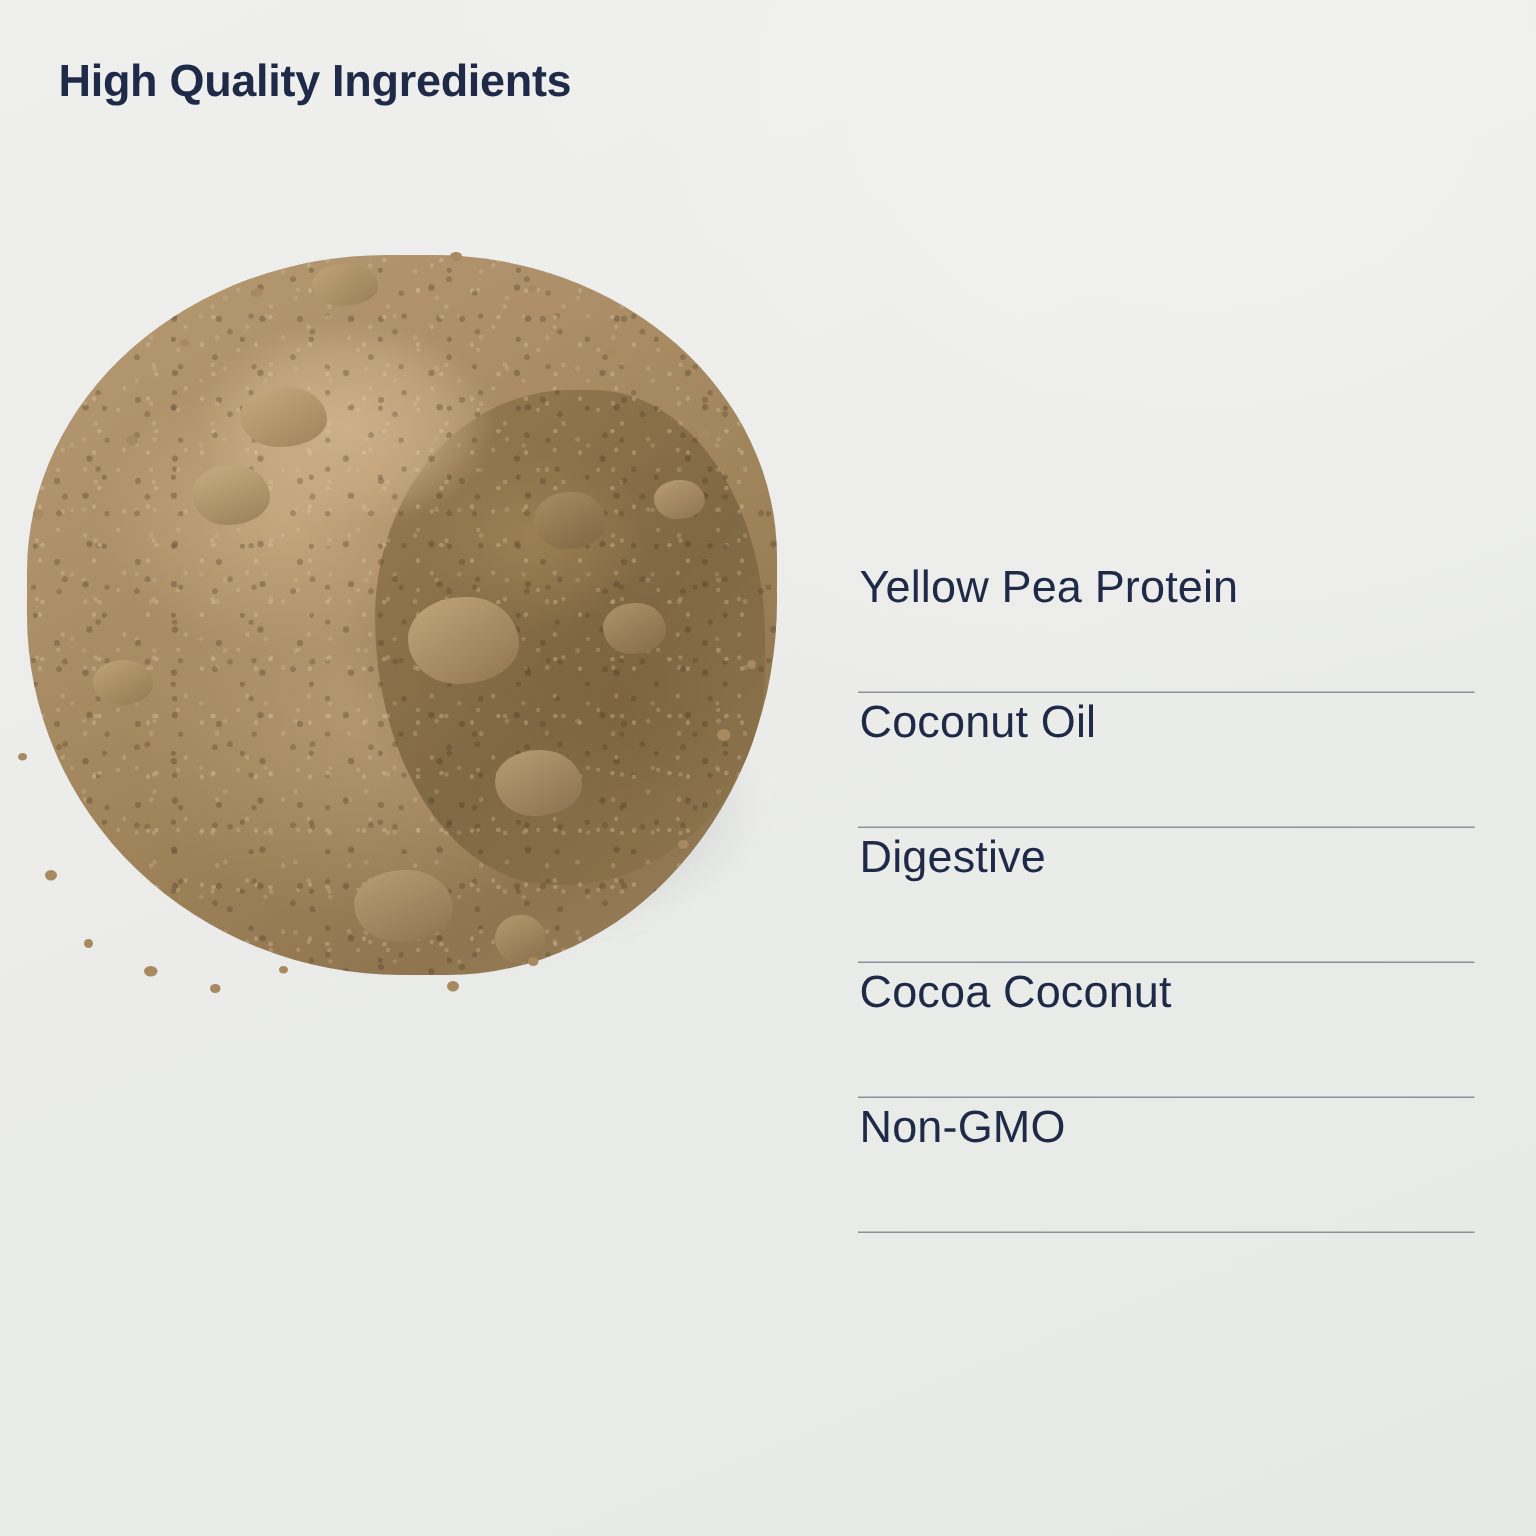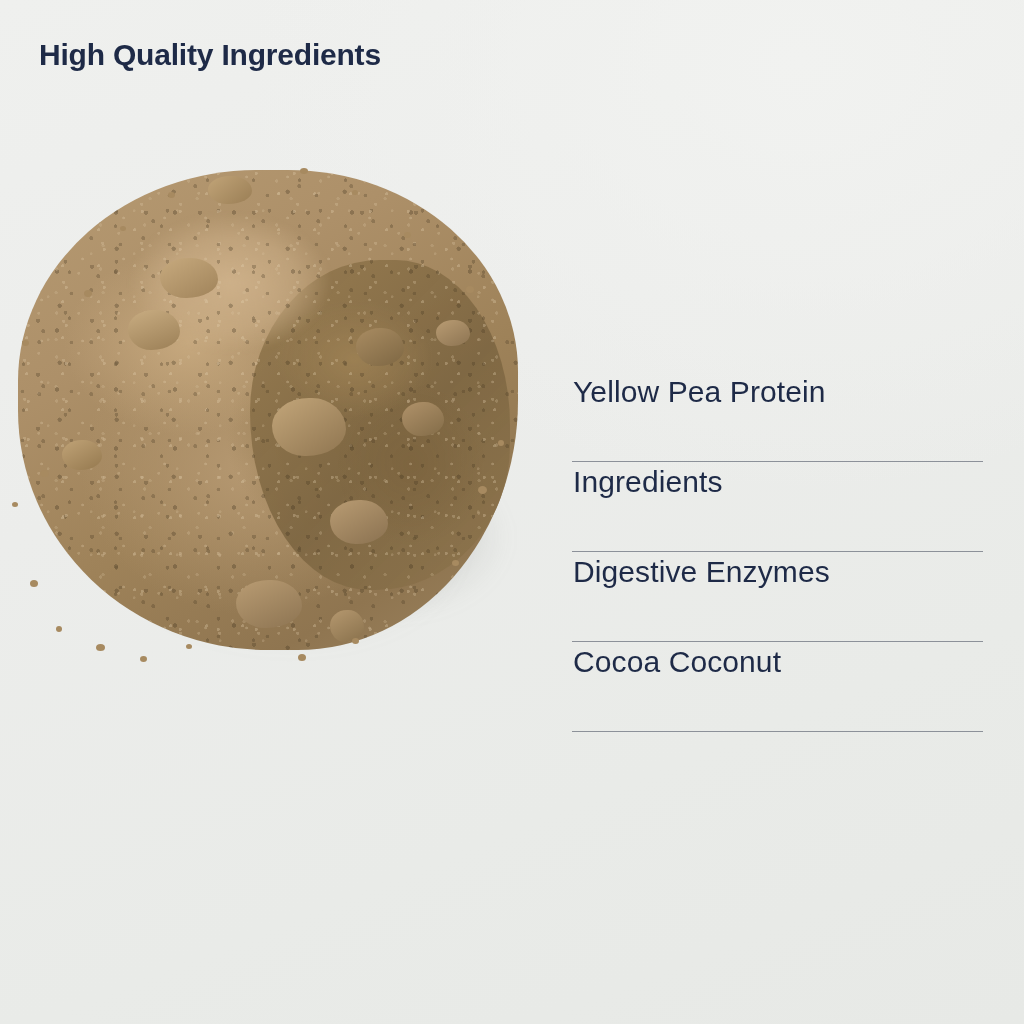--- a/index.html
+++ b/index.html
@@ -231,23 +231,26 @@
     <div class="granule" style="left:168px;top:52px;width:7px;height:6px;"></div>
     <div class="granule" style="left:120px;top:86px;width:6px;height:5px;"></div>
     <div class="granule" style="left:84px;top:150px;width:8px;height:7px;"></div>
   </div>
 
   <div id="ingredient-list">
     <div class="ingredient-row">
       <span class="ingredient-label">Yellow Pea Protein</span>
     </div>
     <div class="ingredient-row">
-      <span class="ingredient-label">Ingredients</span>
-    </div>
-    <div class="ingredient-row">
-      <span class="ingredient-label">Digestive Enzymes</span>
+      <span class="ingredient-label">Coconut Oil</span>
+    </div>
+    <div class="ingredient-row">
+      <span class="ingredient-label">Digestive</span>
     </div>
     <div class="ingredient-row">
       <span class="ingredient-label">Cocoa Coconut</span>
     </div>
+    <div class="ingredient-row">
+      <span class="ingredient-label">Non-GMO</span>
+    </div>
   </div>
 
 </div>
 
 </body></html>

